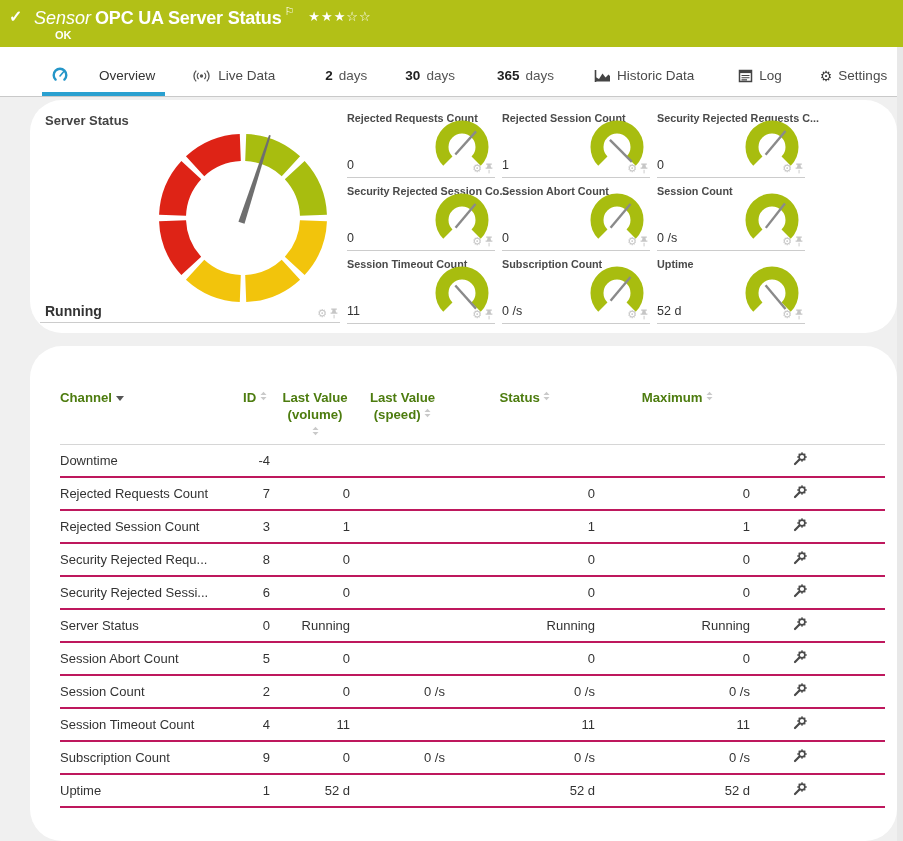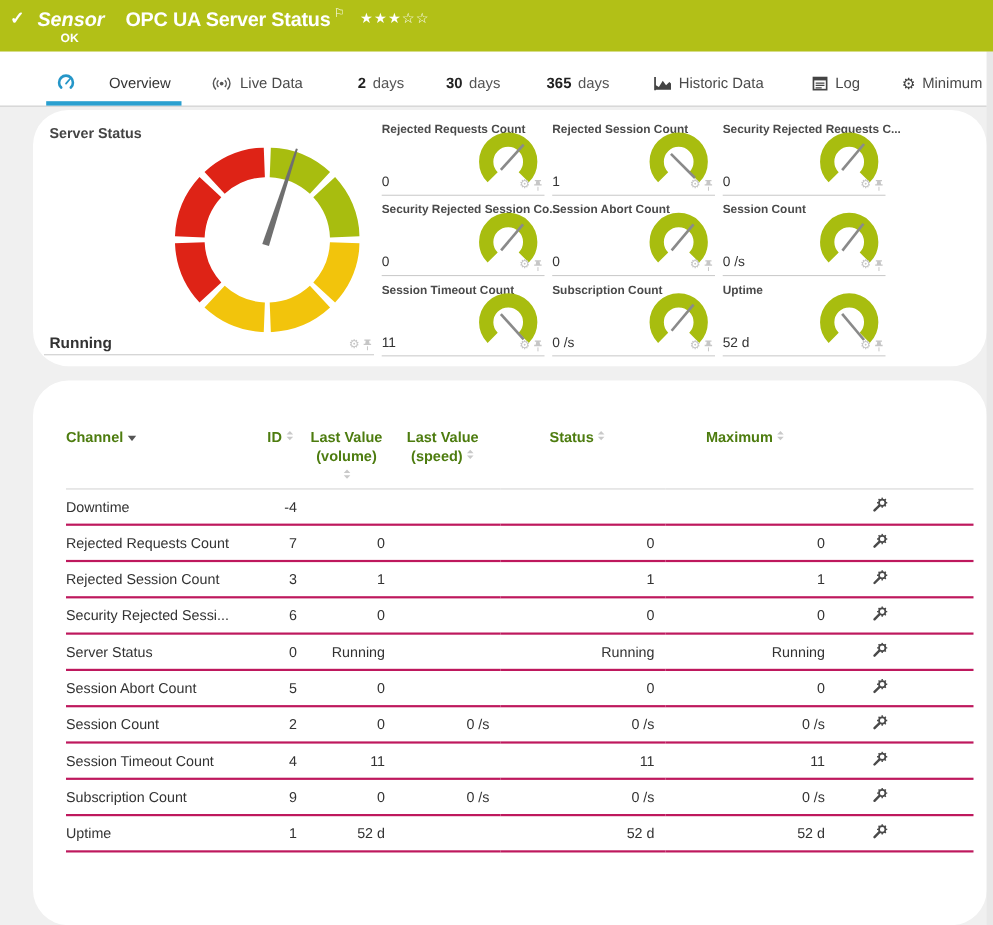--- a/index.html
+++ b/index.html
@@ -3,21 +3,21 @@
 <meta charset="utf-8">
 <style>
   html,body{margin:0;padding:0;}
   body{font-family:"Liberation Sans", sans-serif; background:#e9e9e9;}
   .page{position:relative;width:903px;height:841px;background:#f0f0f0;overflow:hidden;}
 
   
   .hdr{position:absolute;left:0;top:0;width:903px;height:47px;background:#b2c017;color:#fff;}
   .hdr .check{position:absolute;left:9px;top:7px;font-size:16px;font-weight:bold;}
   .hdr .line1{position:absolute;left:34px;top:5px;font-size:18px;white-space:nowrap;}
-  .hdr .kind{font-style:italic;font-weight:700;margin-right:19px;}
+  .hdr .kind{font-style:italic;font-weight:400;margin-right:4px;}
   .hdr .title{font-weight:bold;letter-spacing:-0.2px;}
   .hdr .flag{font-size:11px;vertical-align:9px;margin-left:3px;}
   .hdr .stars{margin-left:14px;font-size:13px;letter-spacing:1px;vertical-align:3px;}
   .hdr .ok{position:absolute;left:55px;top:29px;font-size:11px;font-weight:bold;}
 
   
   .tabbar{position:absolute;left:0;top:47px;width:897px;height:50px;background:#fff;
           border-bottom:1px solid #c9c9c9;display:flex;align-items:flex-end;padding-left:42px;box-sizing:border-box;}
   .tab{display:flex;align-items:center;gap:6px;padding:0 10px 9px 10px;border-bottom:4px solid transparent;
        font-size:13.5px;color:#4a4a4a;white-space:nowrap;cursor:pointer;}
@@ -113,21 +113,21 @@
     <div class="tab" style="margin-left:24px">
       <svg width="15" height="14" viewBox="0 0 15 14">
         <rect x="1.5" y="1.5" width="12" height="11" fill="none" stroke="#444" stroke-width="1.5"></rect>
         <rect x="1.5" y="1.5" width="12" height="2.6" fill="#444"></rect>
         <path d="M3.5 6.5 H11.5 M3.5 8.7 H11.5 M3.5 10.9 H9" stroke="#444" stroke-width="1.1"></path>
       </svg>
       <span>Log</span>
     </div>
     <div class="tab" style="margin-left:18px;padding-right:0">
       <span class="gear-glyph">⚙</span>
-      <span>Minimum</span>
+      <span>Settings</span>
     </div>
   </div>
 
   <div class="card card-gauges">
     <div class="panel-title">Server Status</div>
     <svg class="main-gauge" id="main-gauge" width="168" height="168" viewBox="0 0 168 168">
         <path d="M87.22 0.06 A84 84 0 0 1 141.07 22.37 L122.73 42.18 A57 57 0 0 0 86.19 27.04 Z" fill="#a8bd0f"></path>
         <path d="M145.63 26.93 A84 84 0 0 1 167.94 80.78 L140.96 81.81 A57 57 0 0 0 125.82 45.27 Z" fill="#a8bd0f"></path>
         <path d="M167.94 87.22 A84 84 0 0 1 145.63 141.07 L125.82 122.73 A57 57 0 0 0 140.96 86.19 Z" fill="#f2c40c"></path>
         <path d="M141.07 145.63 A84 84 0 0 1 87.22 167.94 L86.19 140.96 A57 57 0 0 0 122.73 125.82 Z" fill="#f2c40c"></path>
@@ -359,20 +359,34 @@
             <td class="num">1</td>
             <td class="num">1</td>
             <td class="ctr"><svg width="14" height="14" viewBox="0 0 14 14">
                 <path d="M2 12 L6.2 7.8" stroke="#4a4a4a" stroke-width="2.2" stroke-linecap="round"></path>
                 <circle cx="9" cy="5" r="2.9" fill="none" stroke="#4a4a4a" stroke-width="1.6"></circle>
                 <path d="M9.00 1.90L9.00 0.30M11.19 2.81L12.32 1.68M12.10 5.00L13.70 5.00M11.19 7.19L12.32 8.32M9.00 8.10L9.00 9.70M6.81 7.19L5.68 8.32M5.90 5.00L4.30 5.00M6.81 2.81L5.68 1.68" stroke="#4a4a4a" stroke-width="1.3"></path>
               </svg></td>
             <td></td>
           </tr>
           <tr>
+            <td>Security Rejected Requ...</td>
+            <td class="num">8</td>
+            <td class="num">0</td>
+            <td class="num"></td>
+            <td class="num">0</td>
+            <td class="num">0</td>
+            <td class="ctr"><svg width="14" height="14" viewBox="0 0 14 14">
+                <path d="M2 12 L6.2 7.8" stroke="#4a4a4a" stroke-width="2.2" stroke-linecap="round"></path>
+                <circle cx="9" cy="5" r="2.9" fill="none" stroke="#4a4a4a" stroke-width="1.6"></circle>
+                <path d="M9.00 1.90L9.00 0.30M11.19 2.81L12.32 1.68M12.10 5.00L13.70 5.00M11.19 7.19L12.32 8.32M9.00 8.10L9.00 9.70M6.81 7.19L5.68 8.32M5.90 5.00L4.30 5.00M6.81 2.81L5.68 1.68" stroke="#4a4a4a" stroke-width="1.3"></path>
+              </svg></td>
+            <td></td>
+          </tr>
+          <tr>
             <td>Security Rejected Sessi...</td>
             <td class="num">6</td>
             <td class="num">0</td>
             <td class="num"></td>
             <td class="num">0</td>
             <td class="num">0</td>
             <td class="ctr"><svg width="14" height="14" viewBox="0 0 14 14">
                 <path d="M2 12 L6.2 7.8" stroke="#4a4a4a" stroke-width="2.2" stroke-linecap="round"></path>
                 <circle cx="9" cy="5" r="2.9" fill="none" stroke="#4a4a4a" stroke-width="1.6"></circle>
                 <path d="M9.00 1.90L9.00 0.30M11.19 2.81L12.32 1.68M12.10 5.00L13.70 5.00M11.19 7.19L12.32 8.32M9.00 8.10L9.00 9.70M6.81 7.19L5.68 8.32M5.90 5.00L4.30 5.00M6.81 2.81L5.68 1.68" stroke="#4a4a4a" stroke-width="1.3"></path>

